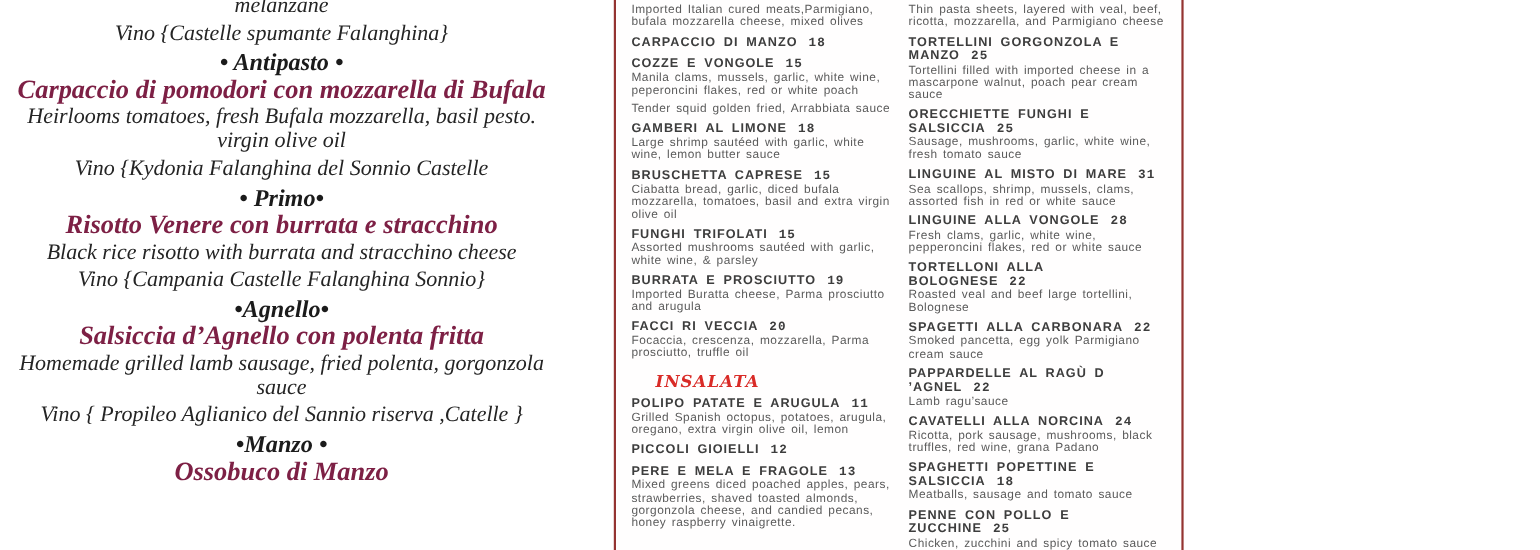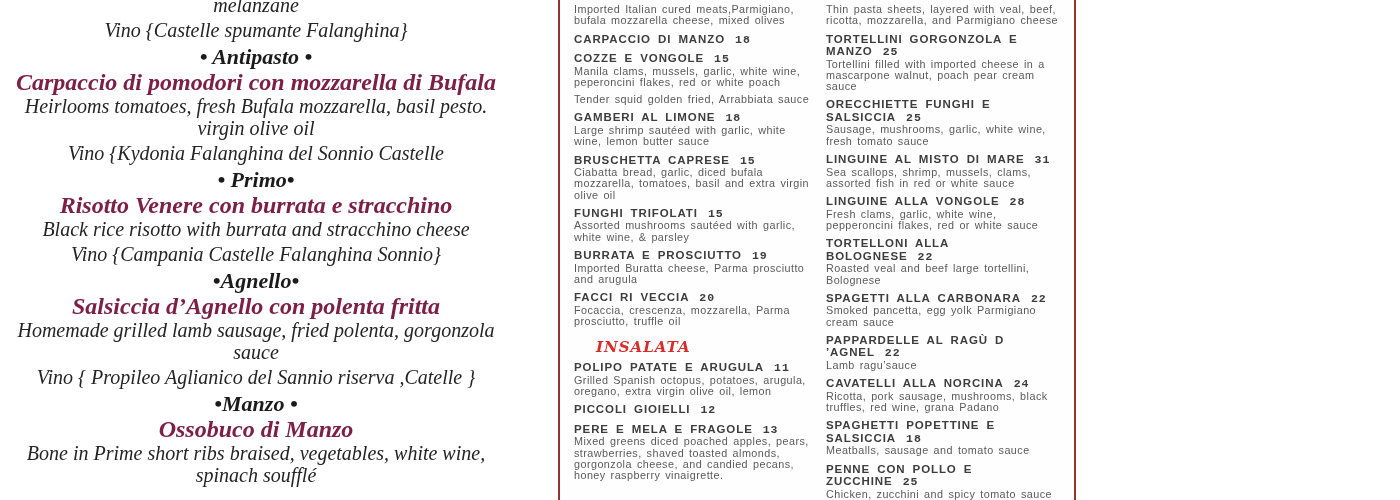--- a/index.html
+++ b/index.html
@@ -54,21 +54,20 @@
     <div class="hand-line course">• Primo•</div>
     <div class="hand-line dish">Risotto Venere con burrata e stracchino</div>
     <div class="hand-line plain">Black rice risotto with burrata and stracchino cheese</div>
     <div class="hand-line wine">Vino {Campania Castelle Falanghina Sonnio}</div>
     <div class="hand-line course">•Agnello•</div>
     <div class="hand-line dish">Salsiccia d’Agnello con polenta fritta</div>
     <div class="hand-line plain">Homemade grilled lamb sausage, fried polenta, gorgonzola sauce</div>
     <div class="hand-line wine">Vino { Propileo Aglianico del Sannio riserva ,Catelle }</div>
     <div class="hand-line course">•Manzo •</div>
     <div class="hand-line dish">Ossobuco di Manzo</div>
-    <div class="hand-line plain">Bone in Prime short ribs braised, vegetables, white wine, spinach soufflé</div>
   </div>
 
 <div class="card">
   <div class="cols" id="cols">
       <div class="col">
         <div class="block lead">
           <div class="item-desc">Imported Italian cured meats,Parmigiano, bufala mozzarella cheese, mixed olives</div>
         </div>
         <div class="block">
           <div class="item-name"><span>CARPACCIO DI MANZO</span><span class="item-price">18</span></div>

